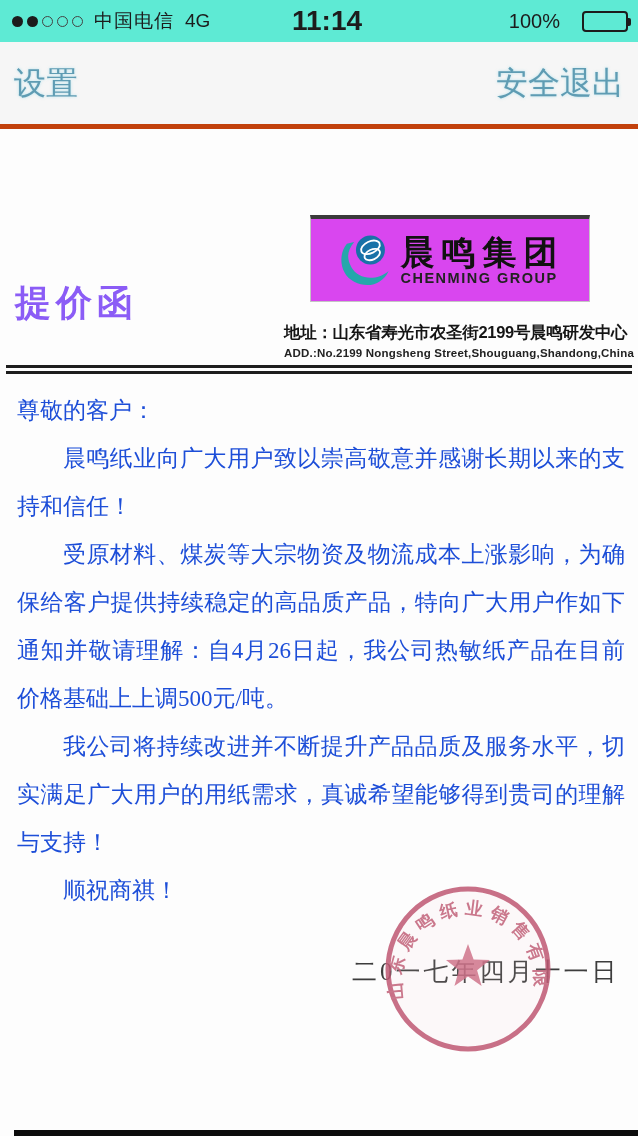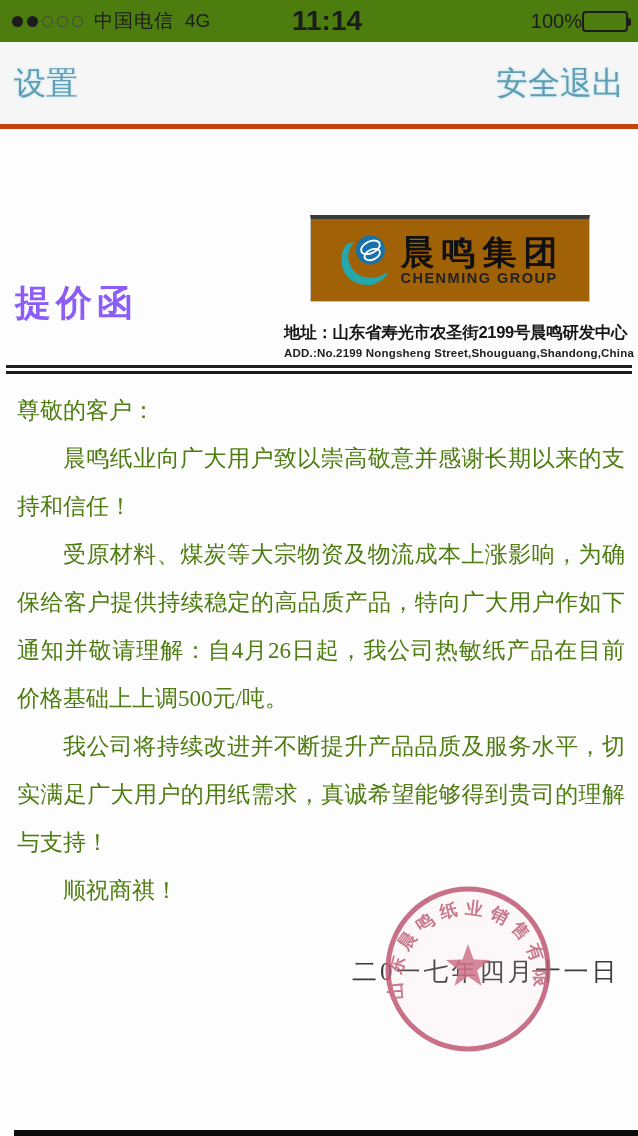--- a/index.html
+++ b/index.html
@@ -1,57 +1,57 @@
 <!DOCTYPE html>
 <html><head>
 <meta charset="utf-8">
 <style>
   * { margin:0; padding:0; box-sizing:border-box; }
   html,body { width:638px; height:1136px; background:#e9e9e9; }
   body { font-family:"Liberation Sans", sans-serif; overflow:hidden; }
   .phone { position:relative; width:638px; height:1136px; background:#fdfdfd; overflow:hidden; }
 
   
-  .status-bar { position:absolute; top:0; left:0; right:0; height:42px; background:#4d7c0f; color:#1c1c1c; }
+  .status-bar { position:absolute; top:0; left:0; right:0; height:42px; background:#5eead4; color:#1c1c1c; }
   .sb-left { position:absolute; left:12px; top:0; height:42px; display:flex; align-items:center; gap:5px; }
   .dots { display:flex; gap:4px; margin-right:6px; }
   .dot { width:11px; height:11px; border-radius:50%; }
   .dot.filled { background:#1c1c1c; }
   .dot.empty { border:1.5px solid #444; background:transparent; }
   .carrier { font-size:19px; font-weight:500; letter-spacing:1px; }
   .network { font-size:19px; font-weight:500; margin-left:6px; }
   .sb-time { position:absolute; left:16px; right:0; top:0; height:42px; display:flex; align-items:center; justify-content:center; font-size:28px; font-weight:700; }
-  .sb-right { position:absolute; right:10px; top:0; height:42px; display:flex; align-items:center; gap:0; }
+  .sb-right { position:absolute; right:10px; top:0; height:42px; display:flex; align-items:center; gap:22px; }
   .batt-pct { font-size:20px; font-weight:500; }
   .battery { position:relative; width:46px; height:21px; border:2px solid #1c1c1c; border-radius:4px; padding:1.5px; }
   .battery .level { width:100%; height:100%; background:#111; border-radius:1.5px; }
   .battery .nub { position:absolute; right:-5px; top:5px; width:3px; height:8px; background:#1c1c1c; border-radius:0 2px 2px 0; }
 
   
   .nav-bar { position:absolute; top:42px; left:0; right:0; height:87px; background:#f6f6f6; border-bottom:5px solid #c2410c; }
   .nav-left { position:absolute; left:14px; bottom:18px; font-size:32px; color:#5f9cb3; text-shadow:0 0 3px rgba(120,210,230,.55); cursor:pointer; }
   .nav-right { position:absolute; right:14px; bottom:18px; font-size:32px; color:#5f9cb3; text-shadow:0 0 3px rgba(120,210,230,.55); cursor:pointer; }
 
   
   .doc { position:absolute; top:131px; left:0; right:0; bottom:0; background:#fdfdfd; }
 
   .doc-title { position:absolute; left:15px; top:148px; font-size:36px; font-weight:900; letter-spacing:5px; color:#8b5cf6; font-family:"Liberation Sans", sans-serif; }
 
   .logo-block { position:absolute; top:84px; right:22px; width:332px; text-align:center; }
-  .logo-box { width:280px; height:87px; margin:0 auto; background:#a16207; border:1px solid #c4c4c4; border-top:4px solid #3a3a3a; display:flex; align-items:center; justify-content:center; gap:7px; }
+  .logo-box { width:280px; height:87px; margin:0 auto; background:#d946ef; border:1px solid #c4c4c4; border-top:4px solid #3a3a3a; display:flex; align-items:center; justify-content:center; gap:7px; }
   .logo-mark { width:58px; height:58px; flex:0 0 auto; }
   .logo-names { text-align:left; }
   .logo-cn { font-size:34px; font-weight:900; letter-spacing:7px; color:#111; line-height:36px; white-space:nowrap; }
   .logo-en { font-size:14.5px; font-weight:800; letter-spacing:1.5px; color:#222; line-height:16px; white-space:nowrap; }
   .addr-cn { margin-top:20px; font-size:16.5px; font-weight:800; color:#151515; white-space:nowrap; letter-spacing:-0.3px; }
   .addr-en { margin-top:3px; font-size:11.5px; font-weight:700; color:#222; white-space:nowrap; letter-spacing:0.2px; }
 
   .double-rule { position:absolute; top:234px; left:6px; right:6px; height:9px; border-top:3px solid #1d1d1d; border-bottom:3px solid #1d1d1d; }
 
-  .letter-body { position:absolute; top:256px; left:17px; right:13px; font-family:"Liberation Serif","DejaVu Serif",serif; font-size:23px; line-height:48px; color:#4d7c0f; text-align:justify; }
+  .letter-body { position:absolute; top:256px; left:17px; right:13px; font-family:"Liberation Serif","DejaVu Serif",serif; font-size:23px; line-height:48px; color:#1d4ed8; text-align:justify; }
   .letter-body p.indent { text-indent:2em; }
 
   .date-line { position:absolute; top:824px; left:352px; font-family:"Liberation Serif","DejaVu Serif",serif; font-size:25px; letter-spacing:3px; color:#3d3d3d; z-index:2; }
 
   .stamp { position:absolute; top:752px; left:382px; width:172px; height:172px; z-index:3; opacity:.85; }
 
   .bottom-bar { position:absolute; bottom:0; left:14px; right:0; height:6px; background:#0c0c0c; }
 </style>
 </head>
 <body>

